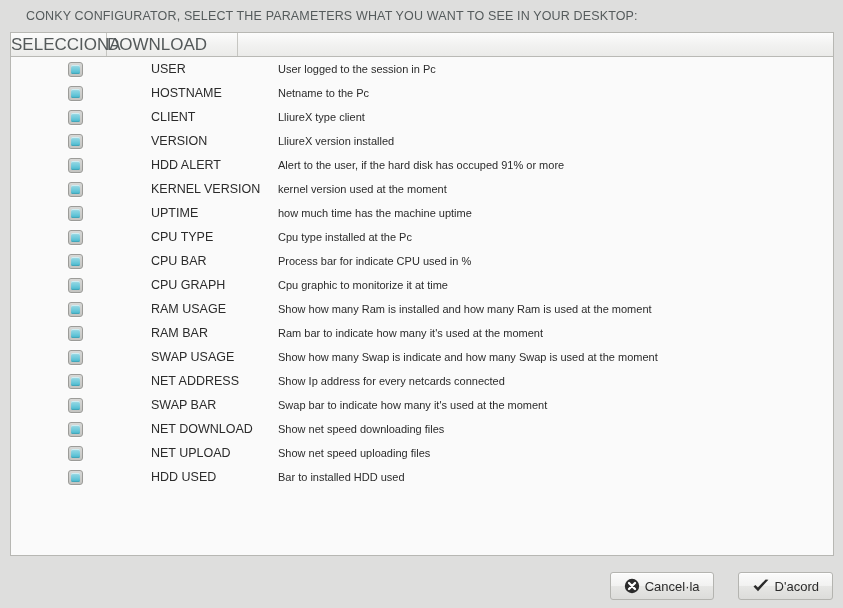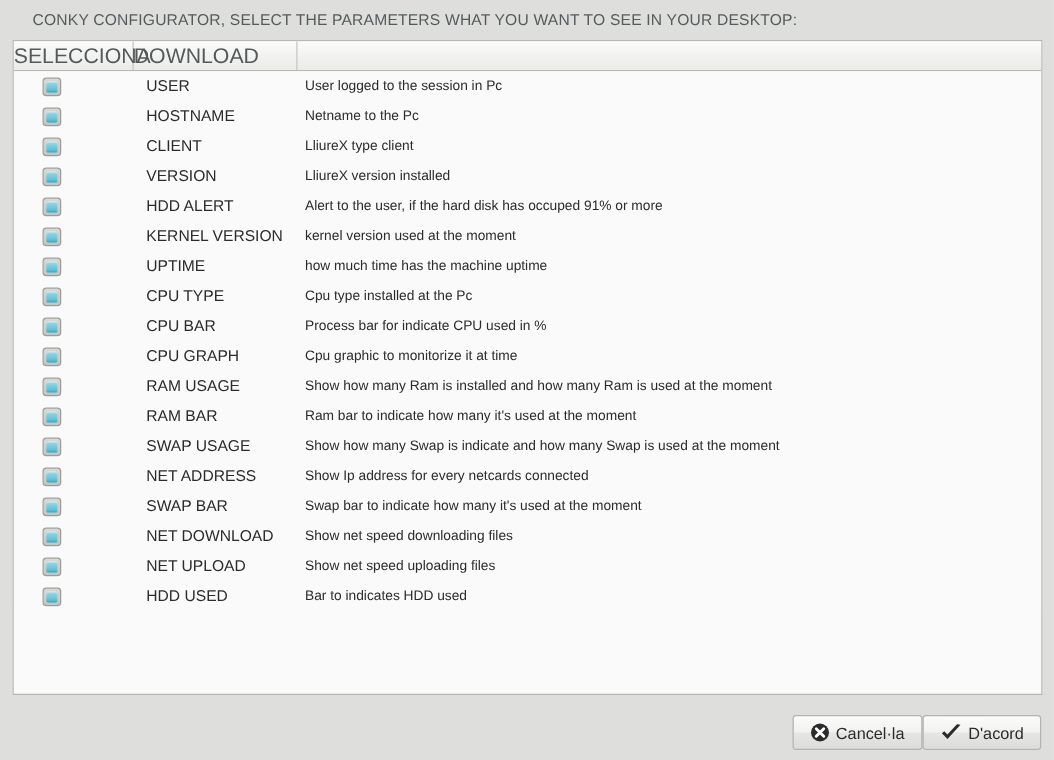--- a/index.html
+++ b/index.html
@@ -72,20 +72,21 @@
     box-sizing: border-box;
     height: 100%;
     white-space: nowrap;
   }
   .th.col-select { width: 96px; border-right: 1px solid #c6c6c2; }
   .th.col-param  { width: 131px; border-right: 1px solid #c6c6c2; }
   .th.col-desc   { flex: 1; }
 
   .tbody {
     background: #fafafa;
+    padding-left: 34px;
   }
 
   .trow {
     display: flex;
     align-items: center;
     height: 24px;
     box-sizing: border-box;
   }
 
   .cell-select {
@@ -152,21 +153,21 @@
     padding: 10px 10px 0 0;
     box-sizing: border-box;
   }
   .btn {
     display: flex;
     align-items: center;
     justify-content: flex-start;
     gap: 2px;
     height: 28px;
     padding: 0 13px;
-    margin-left: 0;
+    margin-left: 24px;
     border: 1px solid #b4b4b0;
     border-radius: 3px;
     background: linear-gradient(to bottom, #fbfbfb 0%, #f2f2f1 48%, #e6e6e4 52%, #dcdcda 100%);
     box-shadow: 0 1px 0 rgba(255,255,255,0.9) inset;
     font-size: 13px;
     color: #2b2b2b;
     cursor: pointer;
     box-sizing: border-box;
     white-space: nowrap;
   }
@@ -309,21 +310,21 @@
             <div class="toggle"></div>
           </div>
           <div class="cell-param">NET UPLOAD</div>
           <div class="cell-desc">Show net speed uploading files</div>
         </div>
         <div class="trow">
           <div class="cell-select">
             <div class="toggle"></div>
           </div>
           <div class="cell-param">HDD USED</div>
-          <div class="cell-desc">Bar to indicates HDD used</div>
+          <div class="cell-desc">Bar to installed HDD used</div>
         </div>
       </div>
   </div>
 
   <div class="footer">
     <div class="btn">
       <span class="glyph">
         <svg width="16" height="16" viewBox="0 0 16 16" aria-hidden="true">
           <circle cx="8" cy="8" r="7.2" fill="#2b2b2b"></circle>
           <path d="M5 5 L11 11 M11 5 L5 11" stroke="#ffffff" stroke-width="2.3" stroke-linecap="round"></path>

